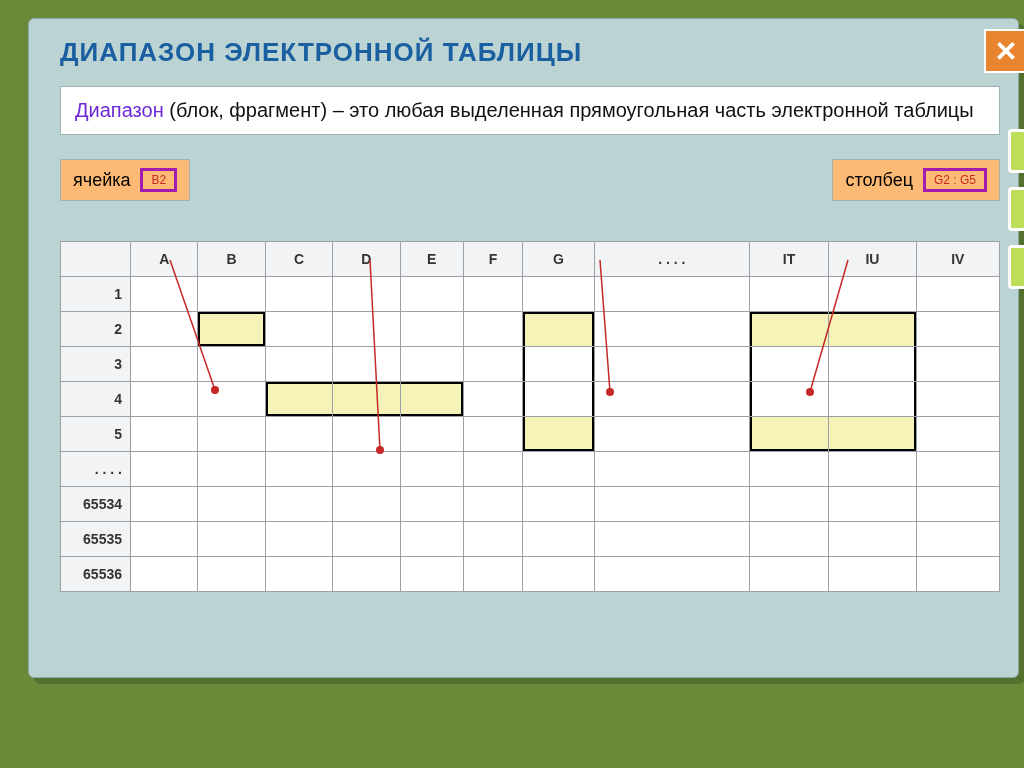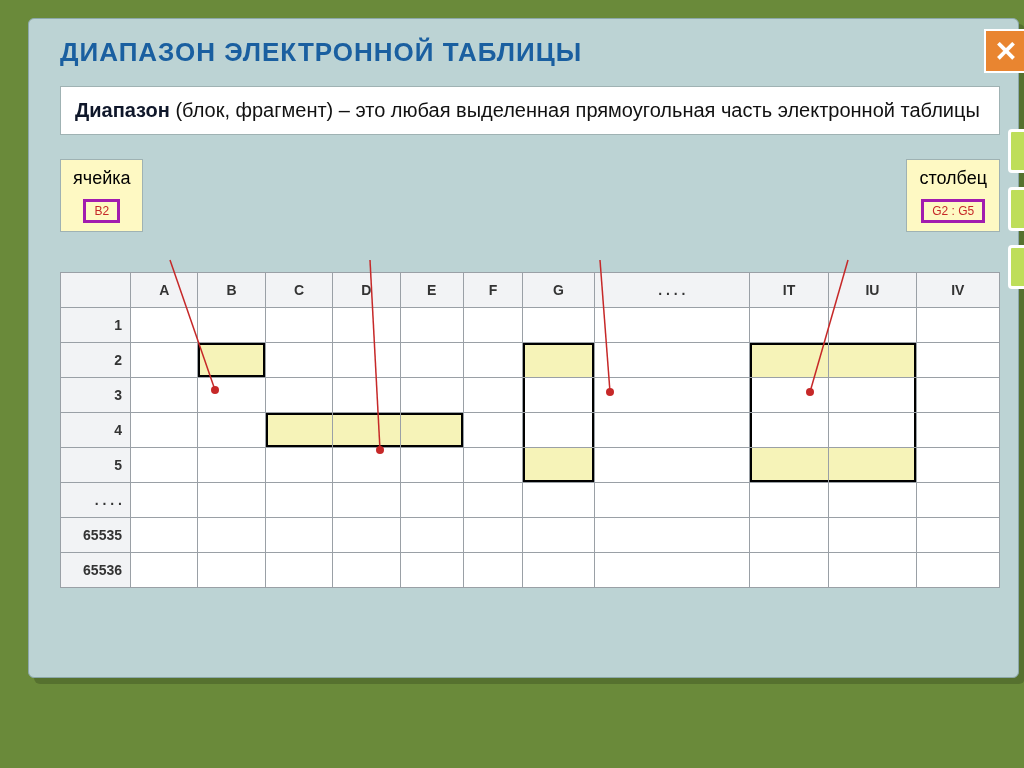--- a/index.html
+++ b/index.html
@@ -14,28 +14,27 @@
   }
   .close-btn{
     position:absolute;right:-10px;top:10px;width:40px;height:40px;background:#e98530;
     border:2px solid #fff;display:flex;align-items:center;justify-content:center;
     color:#fff;font-weight:700;font-size:28px;cursor:pointer;
   }
   .def-box{
     margin-top:18px;background:#fff;border:1px solid #9fb2b3;padding:10px 14px;
     font-size:20px;line-height:1.35;color:#111;
   }
-  .def-term{color:#0f172a;font-weight:700;}
+  .def-term{color:#6d28d9;font-weight:400;}
   .legend-row{
     margin-top:24px;display:flex;justify-content:space-between;
   }
   .legend{
-    background:#fef9c3;border:1px solid #9fb2b3;padding:8px 12px;display:flex;align-items:center;gap:10px;
+    background:#fdba74;border:1px solid #9fb2b3;padding:8px 12px;display:flex;align-items:center;gap:10px;
     font-size:18px;
-    flex-direction:column;
   }
   .chip{
     border:3px solid #a21caf;color:#c62828;padding:2px 8px;font-size:12px;
   }
   .sheet-wrap{margin-top:40px;position:relative;}
   table.sheet{width:100%;border-collapse:collapse;background:#fff;}
   table.sheet th,table.sheet td{border:1px solid #9aa0a6;height:32px;font-size:14px;color:#333;text-align:center;}
   table.sheet thead th{background:#f2f3f5;font-weight:700;}
   table.sheet tbody th{background:#f2f3f5;font-weight:700;width:60px;text-align:right;padding-right:8px;}
   .hl{background:#f6f3b8;}
@@ -190,20 +189,34 @@
             <td></td>
             <td></td>
             <td></td>
             <td></td>
             <td></td>
             <td></td>
             <td></td>
             <td></td>
           </tr>
           <tr>
+            <th>65534</th>
+            <td></td>
+            <td></td>
+            <td></td>
+            <td></td>
+            <td></td>
+            <td></td>
+            <td></td>
+            <td></td>
+            <td></td>
+            <td></td>
+            <td></td>
+          </tr>
+          <tr>
             <th>65535</th>
             <td></td>
             <td></td>
             <td></td>
             <td></td>
             <td></td>
             <td></td>
             <td></td>
             <td></td>
             <td></td>

